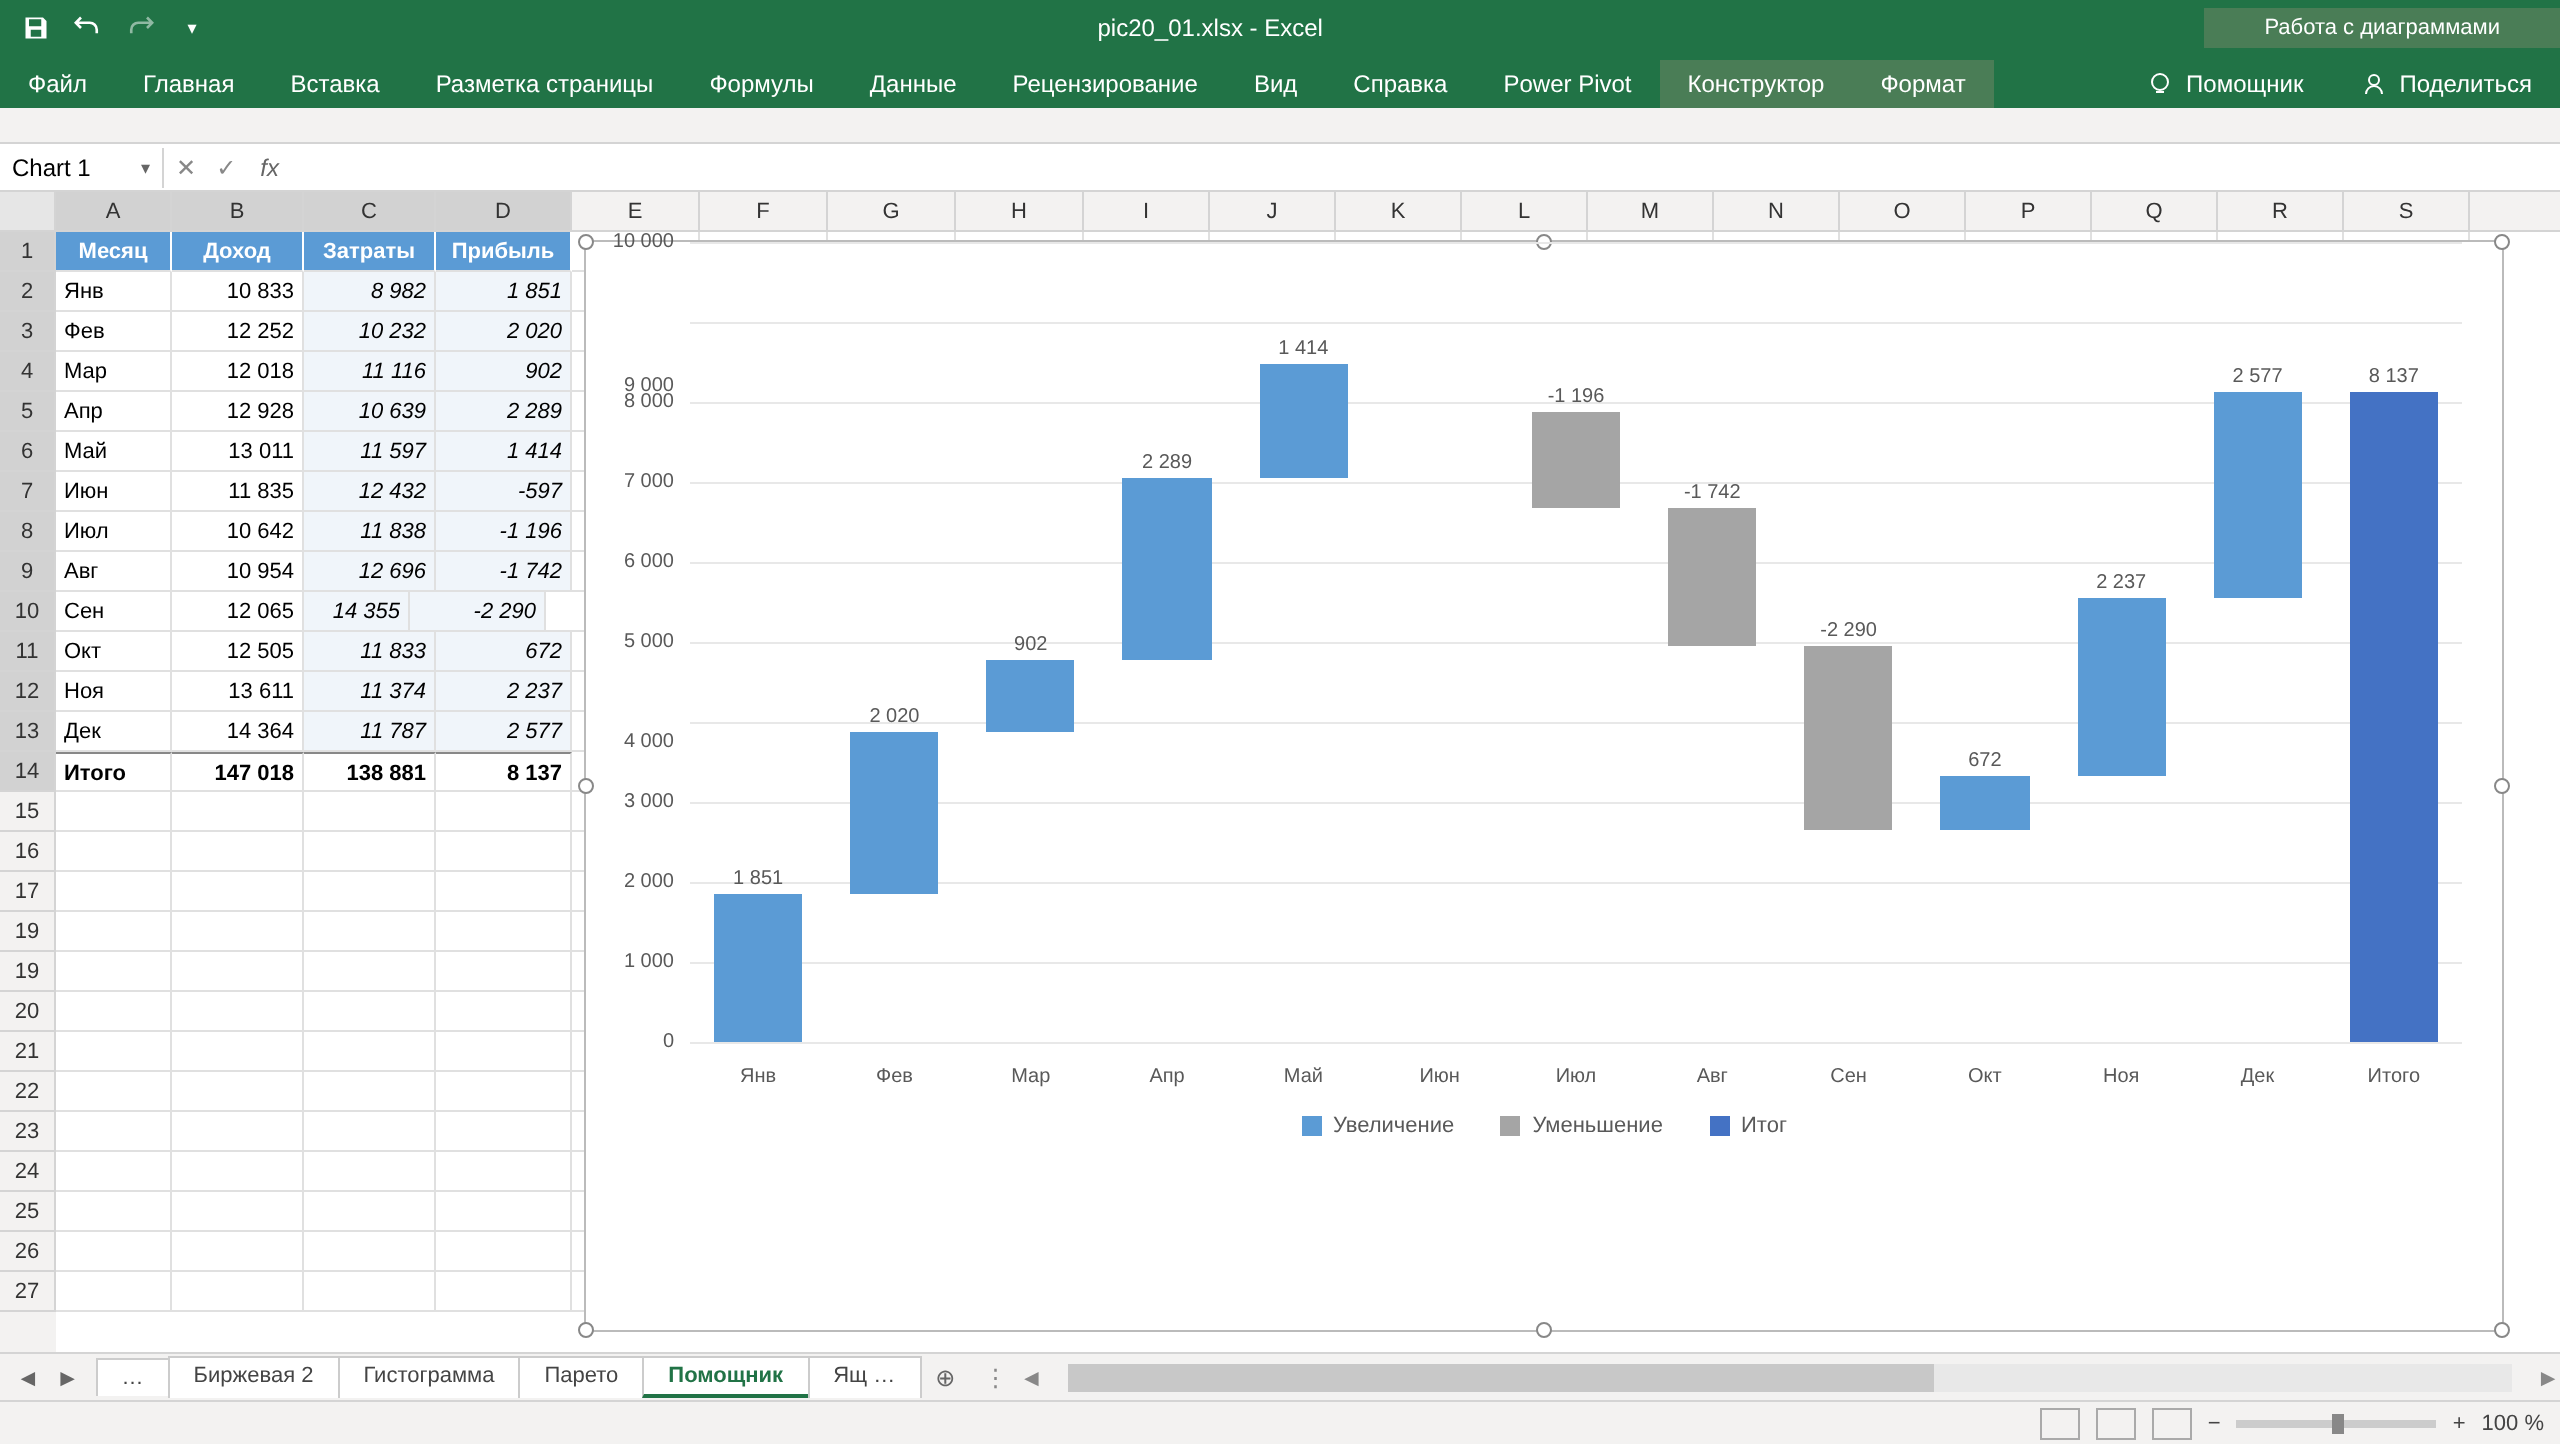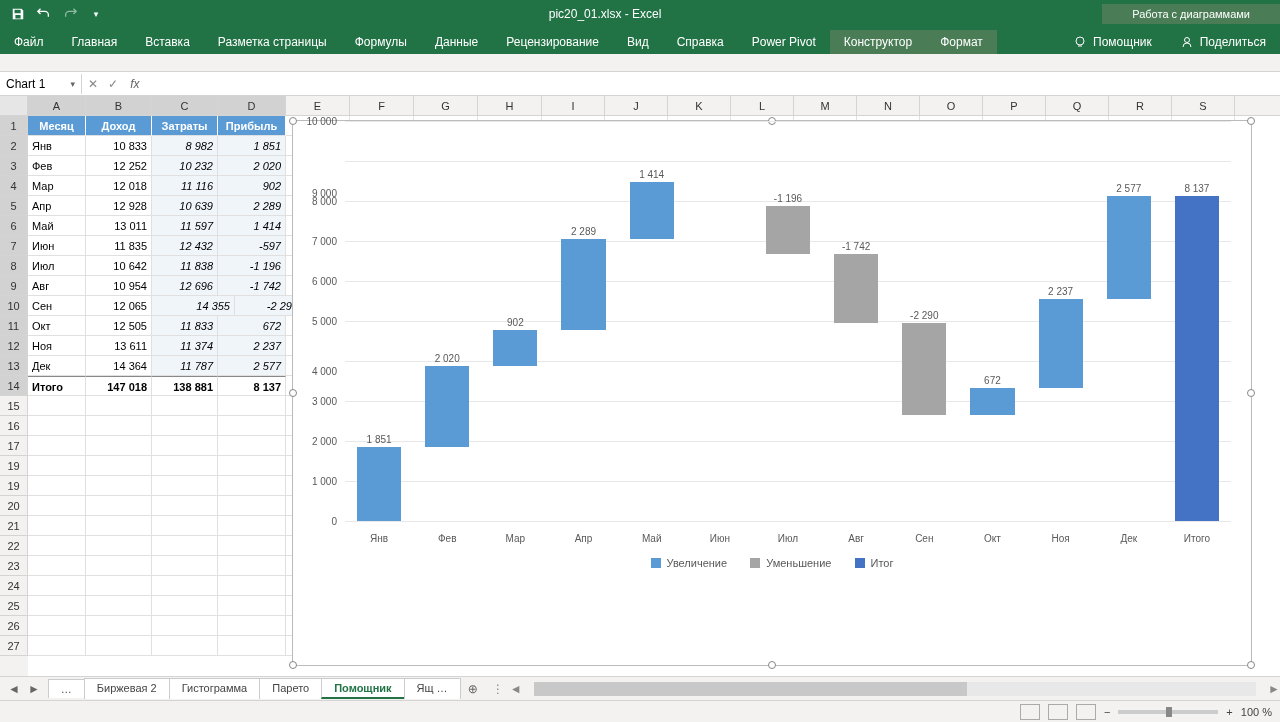--- a/index.html
+++ b/index.html
@@ -408,21 +408,21 @@
         <div class="cell" style="width: 63px;"></div>
         <div class="cell" style="width: 63px;"></div>
         <div class="cell" style="width: 63px;"></div>
         <div class="cell" style="width: 63px;"></div>
         <div class="cell" style="width: 63px;"></div>
         <div class="cell" style="width: 63px;"></div>
       </div>
       <div class="cell-row">
         <div class="cell sel-a" style="width: 58px;">Сен</div>
         <div class="cell num sel-a" style="width: 66px;">12 065</div>
-        <div class="cell num sel-b" style="width: 83px;">14 355</div>
+        <div class="cell num sel-b" style="width: 53px;">14 355</div>
         <div class="cell num sel-b" style="width: 68px;">-2 290</div>
         <div class="cell" style="width: 64px;"></div>
         <div class="cell" style="width: 64px;"></div>
         <div class="cell" style="width: 64px;"></div>
         <div class="cell" style="width: 64px;"></div>
         <div class="cell" style="width: 63px;"></div>
         <div class="cell" style="width: 63px;"></div>
         <div class="cell" style="width: 63px;"></div>
         <div class="cell" style="width: 63px;"></div>
         <div class="cell" style="width: 63px;"></div>

